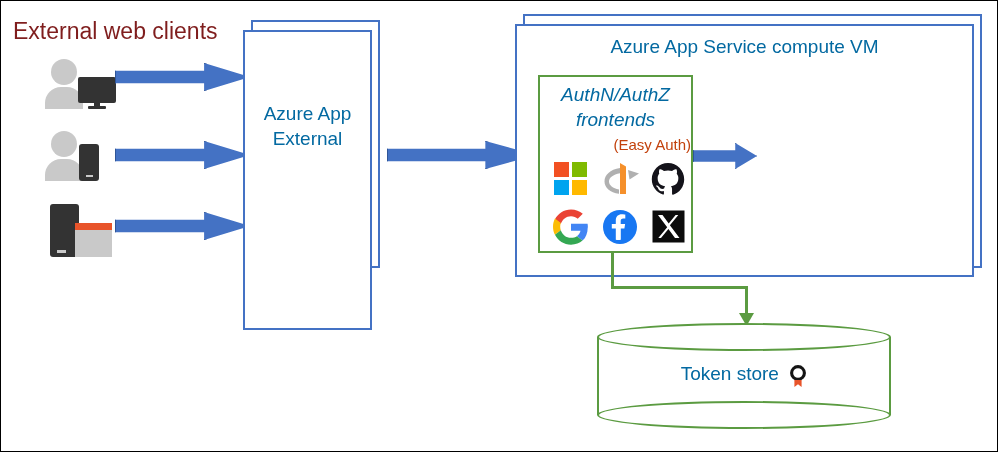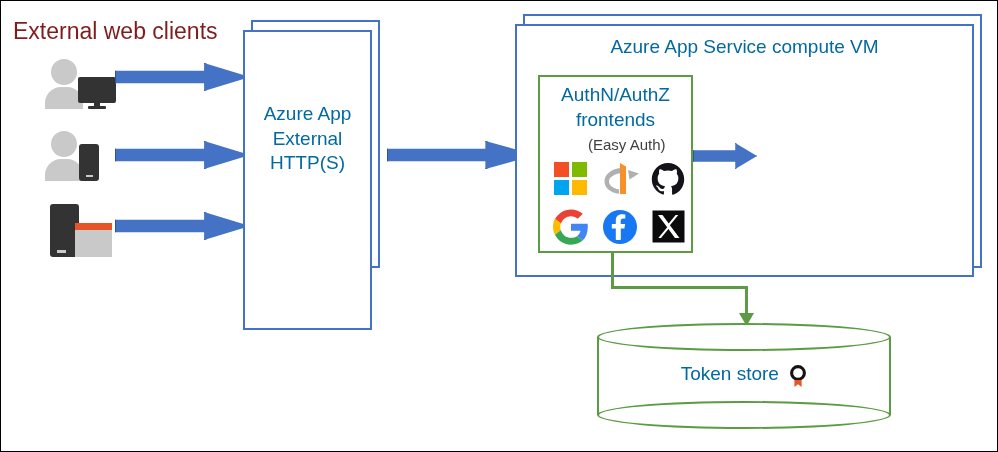--- a/index.html
+++ b/index.html
@@ -29,24 +29,23 @@
     line-height: 1.2;
   }
   .box-text {
     font-size: 19px;
     color: #0369a1;
     text-align: center;
     line-height: 1.3;
   }
   .box-text-sub {
     font-size: 15px;
-    color: #404040;
-    text-align: left;
+    color: #c2410c;
+    text-align: right;
     line-height: 1.25;
-    padding-left: 48px;
   }
 
   
   .stack-back {
     border: 2px solid #4472C4;
     background: #ffffff;
     box-sizing: border-box;
   }
   .stack-front {
     border: 2px solid #4472C4;
@@ -133,34 +132,33 @@
 
   <div class="abs arrow" style="left:114px; top:62px; width:135px; height:28px;"></div>
   <div class="abs arrow" style="left:114px; top:140px; width:135px; height:28px;"></div>
   <div class="abs arrow" style="left:114px; top:211px; width:135px; height:28px;"></div>
 
   <div class="abs stack-back" style="left:250px; top:19px; width:129px; height:248px;"></div>
   <div class="abs stack-front" style="left:242px; top:29px; width:129px; height:300px;">
     <div class="abs box-text" style="left:0; top:70px; width:100%;">
       <div>Azure App</div>
       <div>External</div>
-      <div>HTTP(S)</div>
     </div>
   </div>
 
   <div class="abs arrow" style="left:386px; top:140px; width:149px; height:28px;"></div>
 
   <div class="abs stack-back" style="left:522px; top:13px; width:459px; height:254px;"></div>
   <div class="abs stack-front" style="left:514px; top:23px; width:459px; height:253px;">
     <div class="abs box-text" style="left:0; top:9px; width:100%;">Azure App Service compute VM</div>
   </div>
 
   <div class="abs green-box" style="left:537px; top:74px; width:155px; height:178px;">
 
-    <div class="abs box-text" style="left:0; top:6px; width:100%;">
+    <div class="abs box-text" style="left:0; top:6px; width:100%;font-style:italic;">
       <div>AuthN/AuthZ</div>
       <div>frontends</div>
     </div>
     <div class="abs box-text-sub" style="left:0; top:59px; width:100%;">(Easy Auth)</div>
 
     <div class="abs" style="left:10px; top:84px; width:136px; height:86px;">
 
       <div class="abs" style="left:3px; top:0px; width:36px; height:36px;">
         <svg width="36" height="36" viewBox="0 0 36 36">
           <rect x="1" y="1" width="15" height="15" fill="#F25022"></rect>

